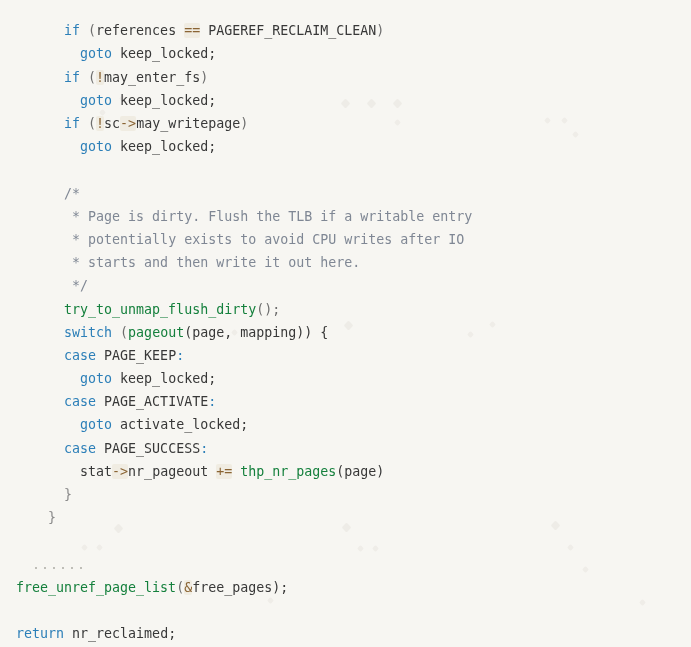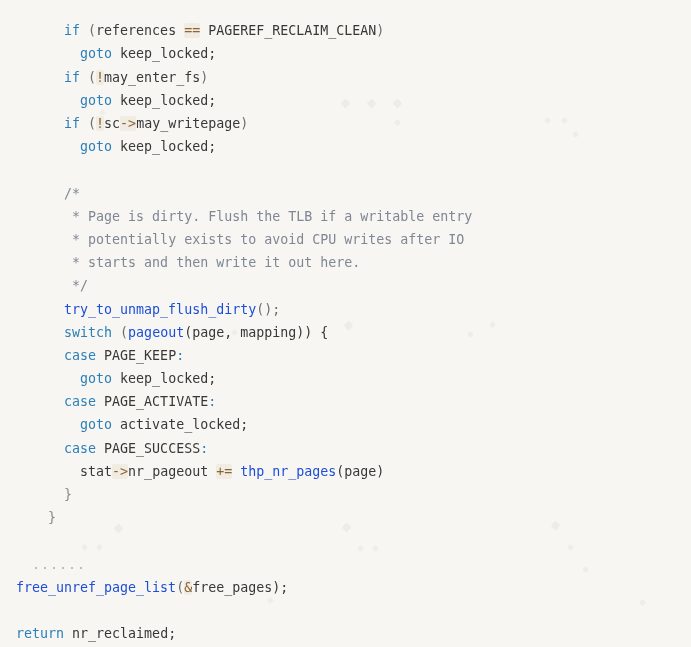--- a/index.html
+++ b/index.html
@@ -36,21 +36,21 @@
     top: 0;
     width: 691px;
     padding-top: 6px;
     white-space: pre;
     box-sizing: border-box;
   }
   .ln { display: block; height: 23.2px; }
   .ind { color: transparent; }
   
   .kw   { color: #2c7fb8; }
-  .fn   { color: #1d4ed8; }
+  .fn   { color: #15803d; }
   .cmt  { color: #7f8794; }
   .op   { color: #8a6434; background: #f0ece2; border-radius: 2px; }
   .pl   { color: #383838; }
   .pn   { color: #6d6d6d; }
   .br   { color: #8a8a8a; }
   .dots { color: #b4b2ad; letter-spacing: 1px; }
 </style>
 </head>
 <body>
 

